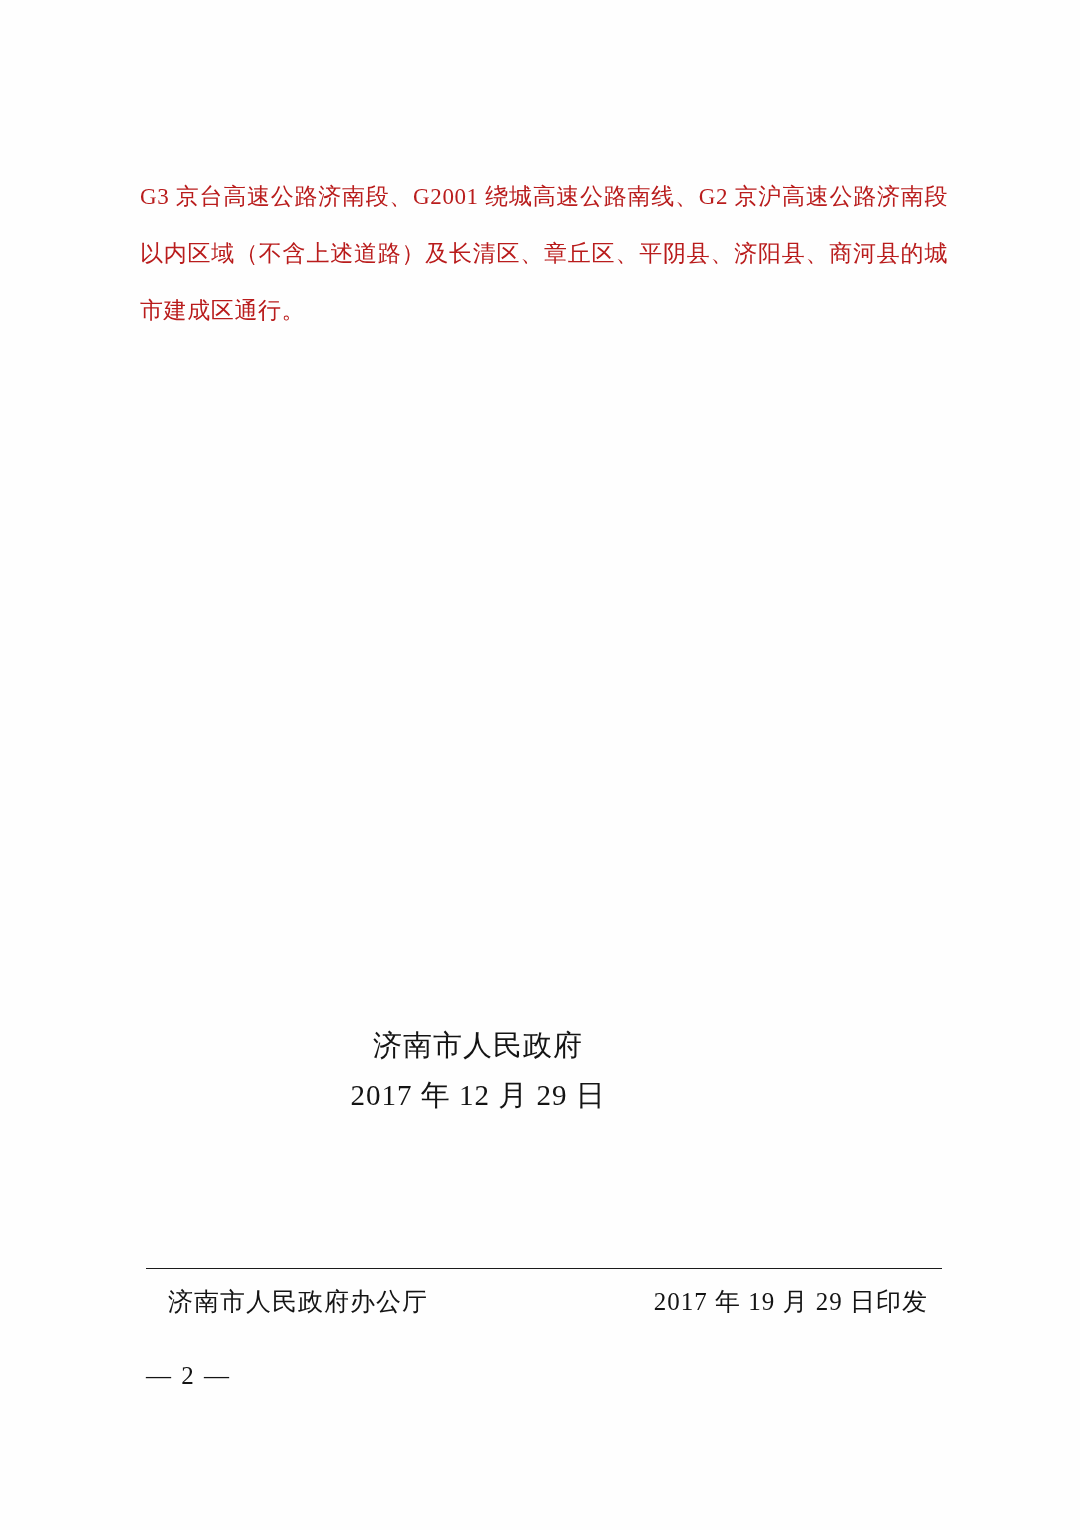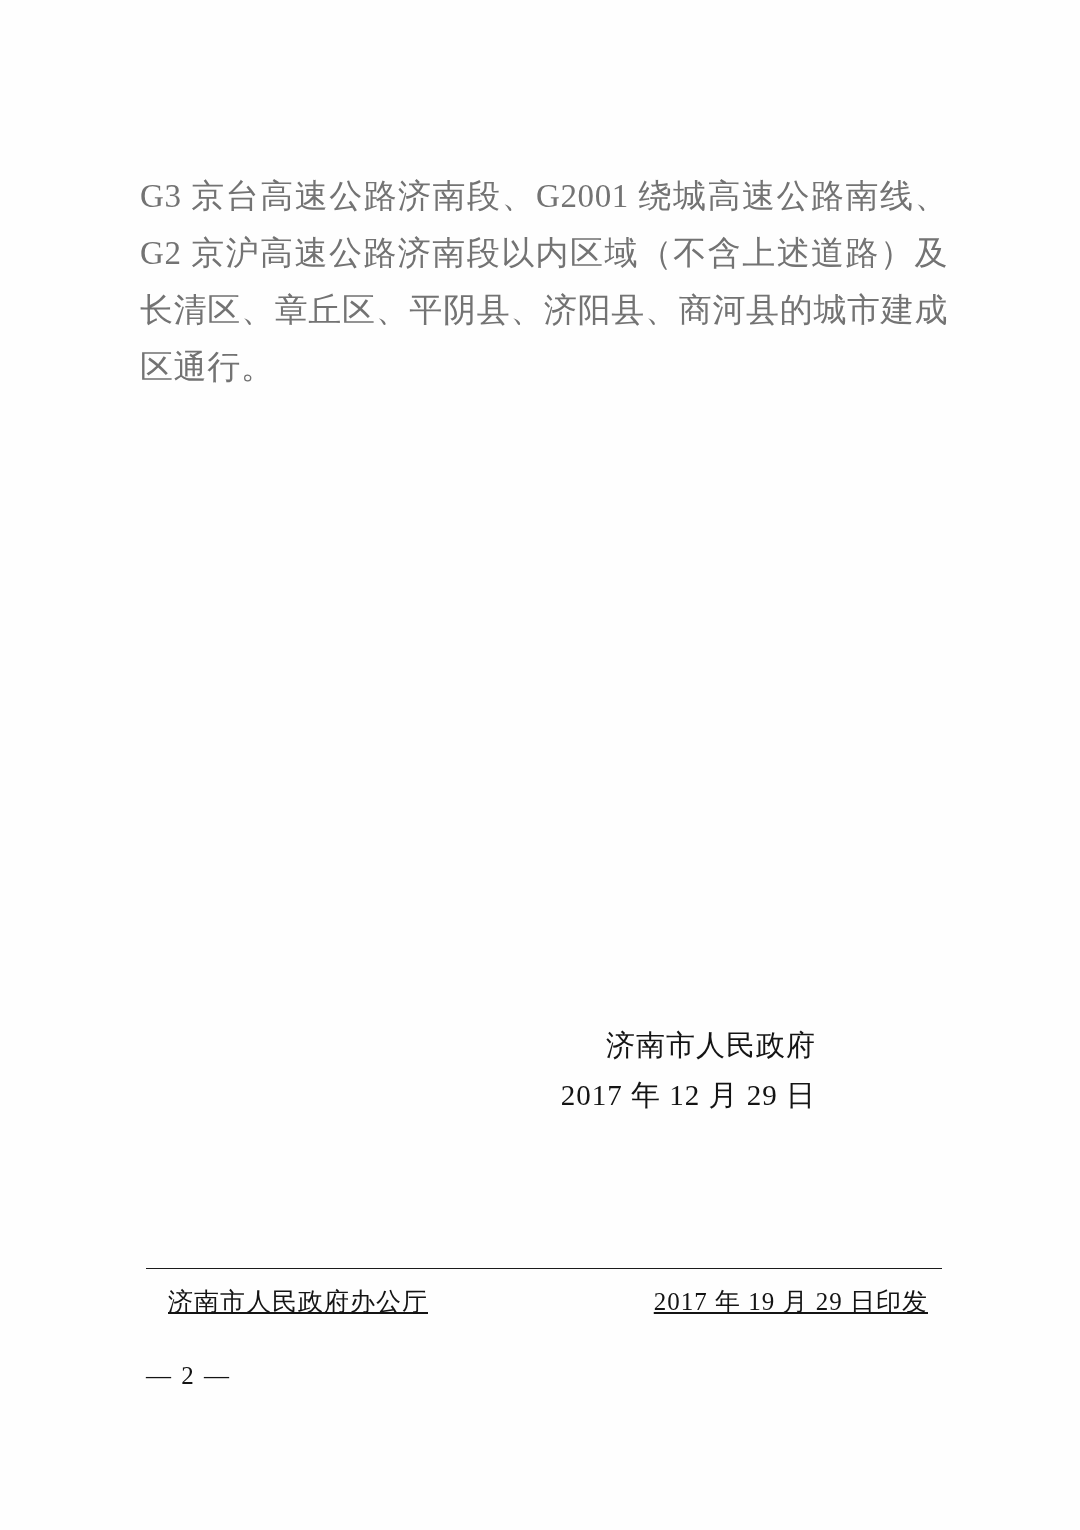--- a/index.html
+++ b/index.html
@@ -23,36 +23,36 @@
     background: #fefefe;
   }
   .body-area {
     position: absolute;
     left: 140px;
     top: 168px;
     width: 808px;
   }
   p.para {
     margin: 0 0 2px 0;
-    font-size: 33px;
+    font-size: 23px;
     line-height: 57px;
     text-align: justify;
     text-justify: inter-ideograph;
     letter-spacing: 0.6px;
-    color: #737373;
+    color: #b91c1c;
   }
   p.indent {
     text-indent: 61px;
   }
   .sign-block {
     position: absolute;
     left: 140px;
     top: 1020px;
     width: 808px;
-    text-align: right;
+    text-align: center;
   }
   .sign-line {
     font-size: 29px;
     line-height: 50px;
     letter-spacing: 1px;
     color: #141414;
     padding-right: 132px;
   }
   .footer-rule {
     position: absolute;
@@ -67,21 +67,20 @@
     left: 146px;
     top: 1278px;
     width: 796px;
     height: 46px;
     display: flex;
     align-items: center;
     justify-content: space-between;
     font-size: 25px;
     letter-spacing: 1px;
     color: #141414;
-    text-decoration: underline;
   }
   .footer-left { padding-left: 22px; }
   .footer-right { padding-right: 14px; }
   .page-number {
     position: absolute;
     left: 146px;
     top: 1362px;
     font-size: 25px;
     letter-spacing: 2px;
     color: #141414;

